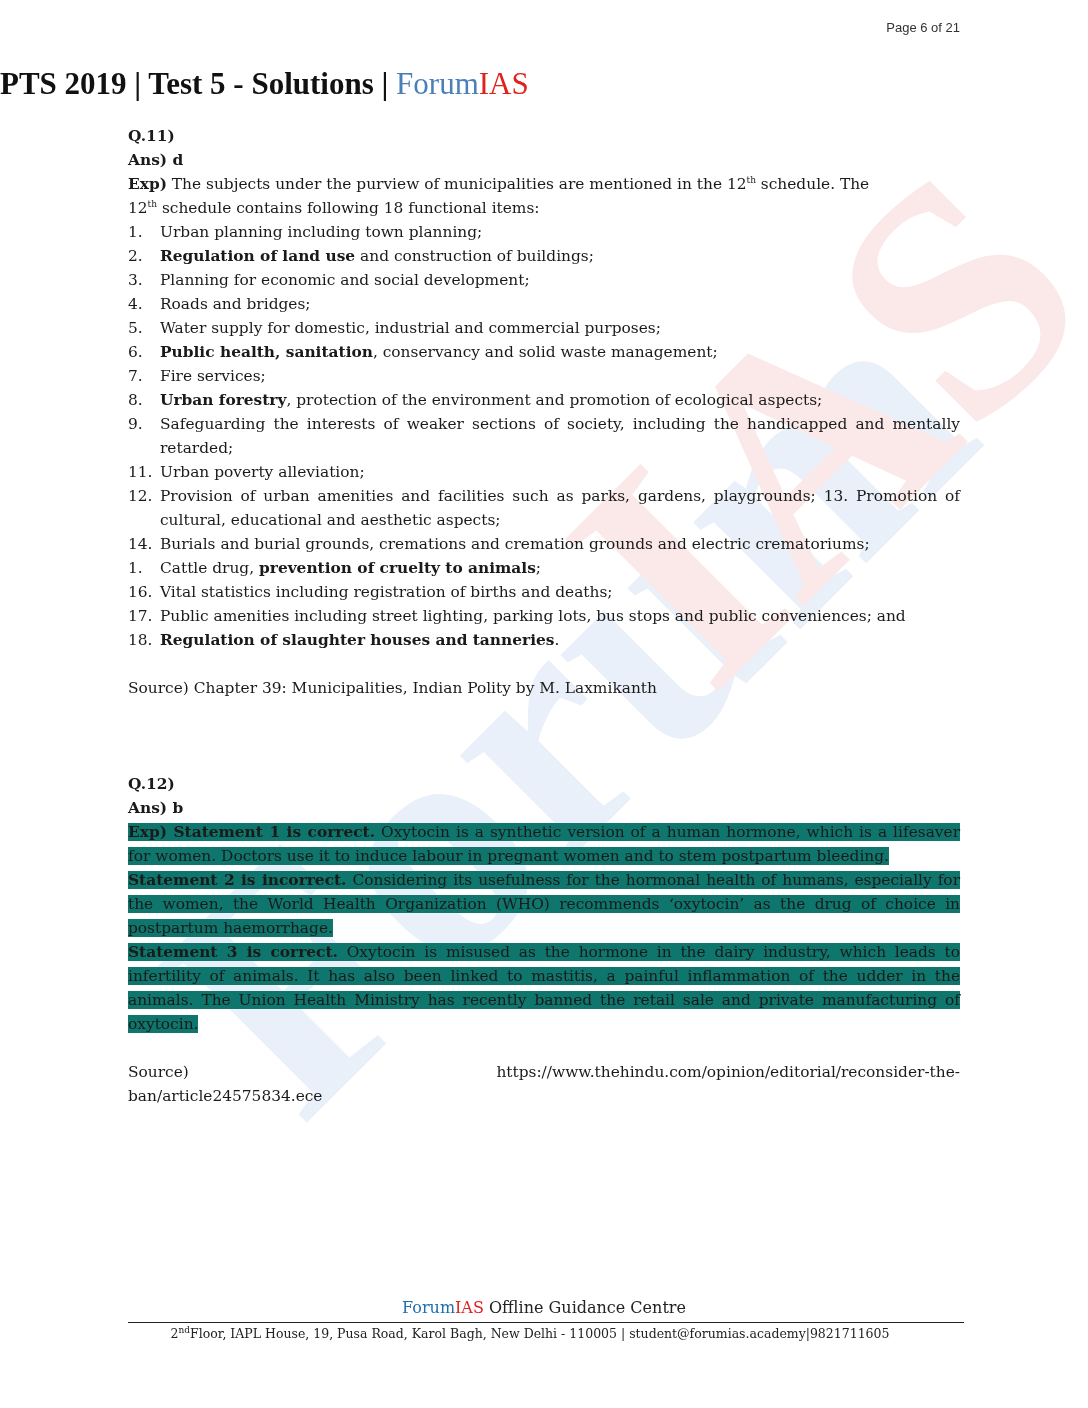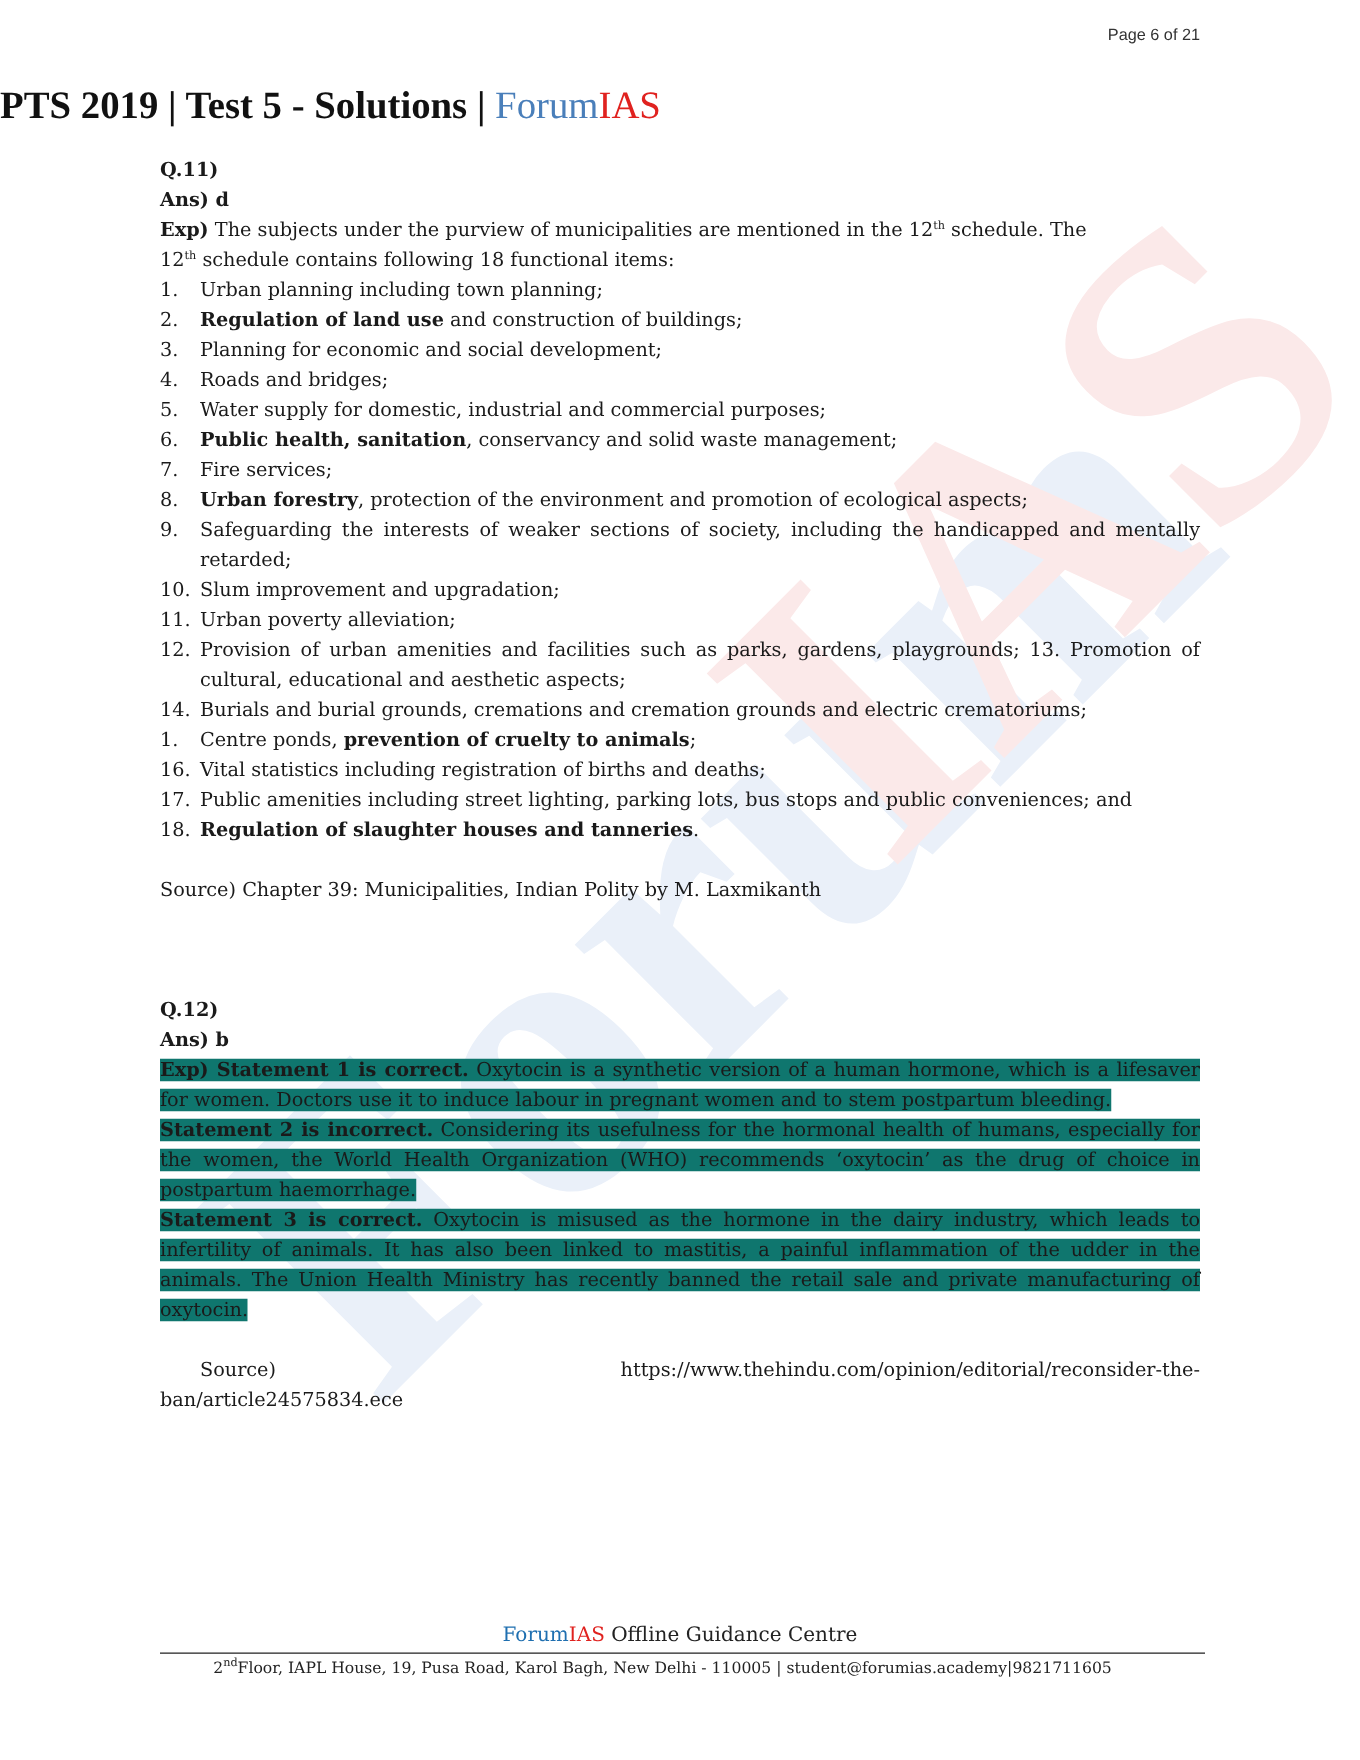--- a/index.html
+++ b/index.html
@@ -15,21 +15,21 @@
   .b { font-weight: bold; }
   .just { text-align: justify; text-align-last: left; }
   .list { margin: 0; padding: 0; list-style: none; }
   .list li { display: flex; }
   .list .num { width: 32px; flex: none; }
   .list .txt { flex: 1; text-align: justify; }
   sup { font-size: 9px; line-height: 0; vertical-align: super; }
   .gap1 { height: 24px; }
   .gap2 { height: 72px; }
   .hl { background: #0f766e; }
-  .source2 { display: flex; justify-content: space-between; margin-left: 32px; }
+  .source2 { display: flex; justify-content: space-between; }
   .footer-title { position: absolute; top: 1298px; left: 0; width: 1088px; text-align: center; font-family: "DejaVu Serif", serif; font-size: 16px; color: #222; z-index: 2; }
   .footer-title .fb { color: #1f6fb0; }
   .footer-title .fr { color: #e0221f; }
   .footer-rule { position: absolute; top: 1322px; left: 128px; width: 836px; height: 1px; background: #222; z-index: 2; }
   .footer-addr { position: absolute; top: 1326px; left: 0; width: 1060px; text-align: center; font-family: "DejaVu Serif", serif; font-size: 12.5px; color: #222; z-index: 2; }
 </style>
 </head>
 <body>
 
 <svg class="watermark" viewBox="0 0 1088 1408">
@@ -83,38 +83,34 @@
       </li>
       <li>
         <span class="num">8.</span>
         <span class="txt"><span class="b">Urban forestry</span><span>, protection of the environment and promotion of ecological aspects;</span></span>
       </li>
       <li>
         <span class="num">9.</span>
         <span class="txt"><span>Safeguarding the interests of weaker sections of society, including the handicapped and mentally retarded;</span></span>
       </li>
       <li>
-        <span class="num">10.</span>
-        <span class="txt"><span>Slum improvement and upgradation;</span></span>
-      </li>
-      <li>
         <span class="num">11.</span>
         <span class="txt"><span>Urban poverty alleviation;</span></span>
       </li>
       <li>
         <span class="num">12.</span>
         <span class="txt"><span>Provision of urban amenities and facilities such as parks, gardens, playgrounds; 13. Promotion of cultural, educational and aesthetic aspects;</span></span>
       </li>
       <li>
         <span class="num">14.</span>
         <span class="txt"><span>Burials and burial grounds, cremations and cremation grounds and electric crematoriums;</span></span>
       </li>
       <li>
         <span class="num">1.</span>
-        <span class="txt"><span>Centre ponds, </span><span class="b">prevention of cruelty to animals</span><span>;</span></span>
+        <span class="txt"><span>Cattle drug, </span><span class="b">prevention of cruelty to animals</span><span>;</span></span>
       </li>
       <li>
         <span class="num">16.</span>
         <span class="txt"><span>Vital statistics including registration of births and deaths;</span></span>
       </li>
       <li>
         <span class="num">17.</span>
         <span class="txt"><span>Public amenities including street lighting, parking lots, bus stops and public conveniences; and</span></span>
       </li>
       <li>

